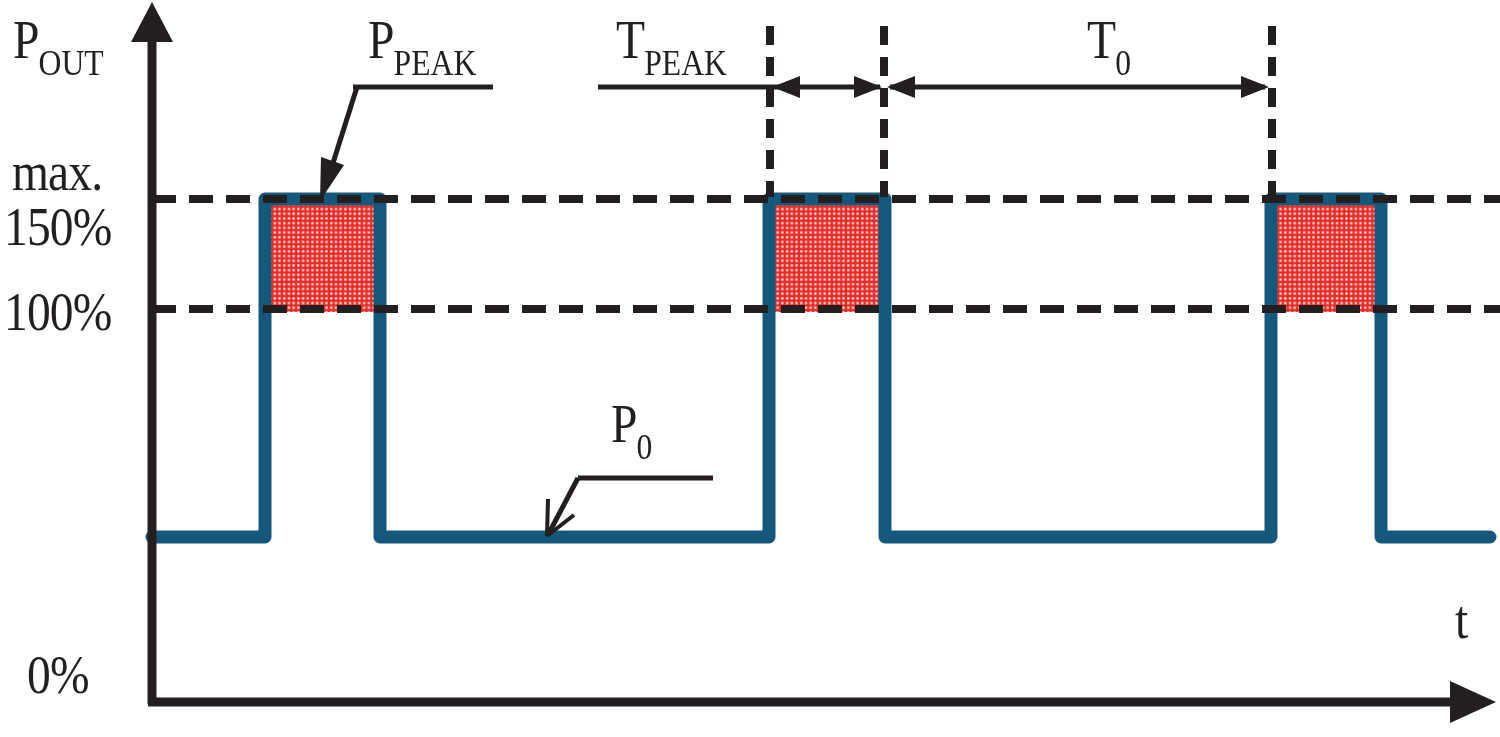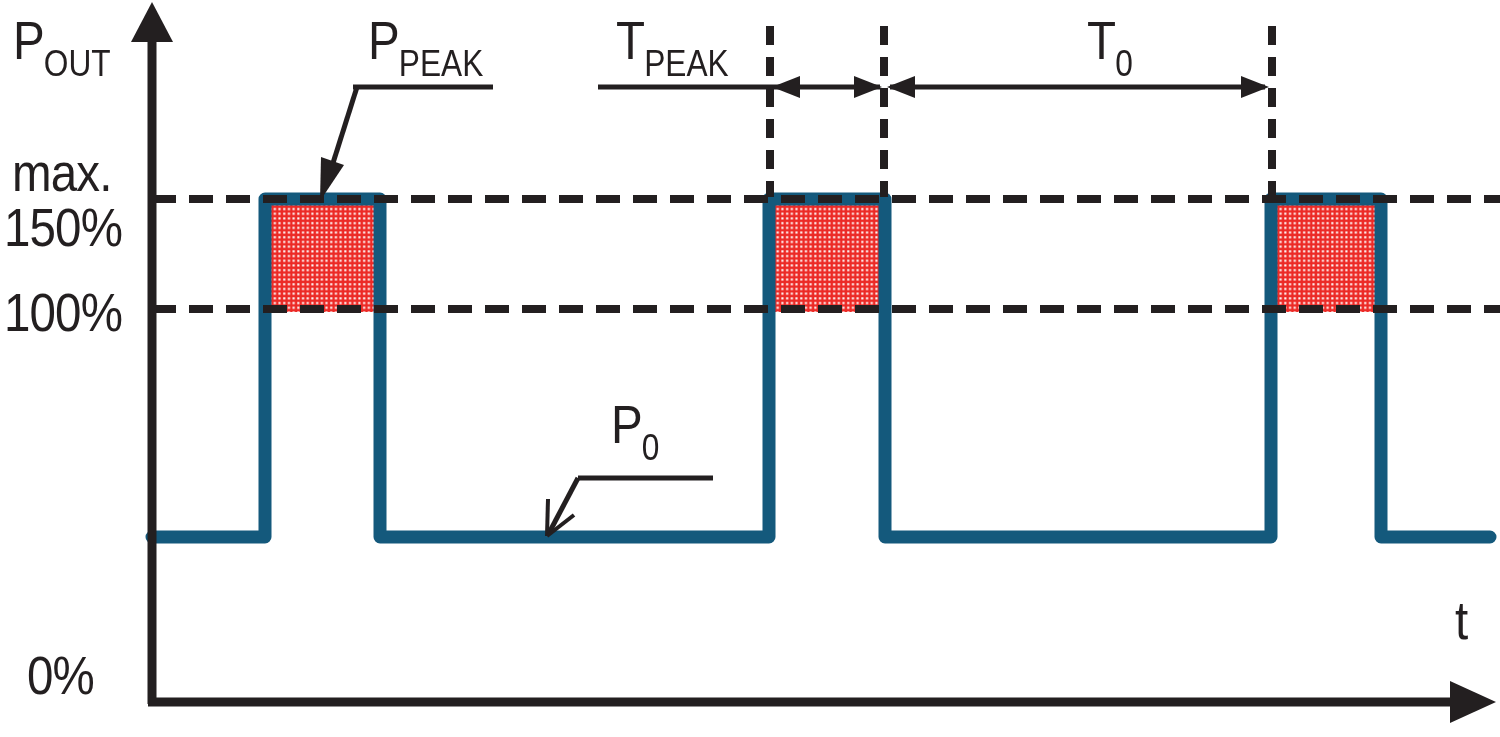--- a/index.html
+++ b/index.html
@@ -1,18 +1,18 @@
 <!DOCTYPE html>
 <html><head>
 <meta charset="utf-8">
 <style>
   html,body{margin:0;padding:0;background:#fff;}
   .canvas{
     position:relative;width:1500px;height:737px;background:#FFFFFF;
-    font-family:Liberation Sans, sans-serif;color:#231F20;overflow:hidden;
+    font-family:Liberation Serif, serif;color:#231F20;overflow:hidden;
   }
   .canvas svg{position:absolute;left:0;top:0;}
   .lbl{
     position:absolute;font-size:54px;line-height:1;white-space:nowrap;
     letter-spacing:-1px;transform:scaleX(0.88);transform-origin:0 50%;
   }
   .lbl .sub{font-size:36px;vertical-align:-17px;letter-spacing:0;}
   .dashH{stroke:#231F20;stroke-width:8;stroke-dasharray:24 13;fill:none;}
   .dashV{stroke:#231F20;stroke-width:8;stroke-dasharray:19 12;fill:none;}
   .axis{stroke:#231F20;stroke-width:9;fill:none;}

